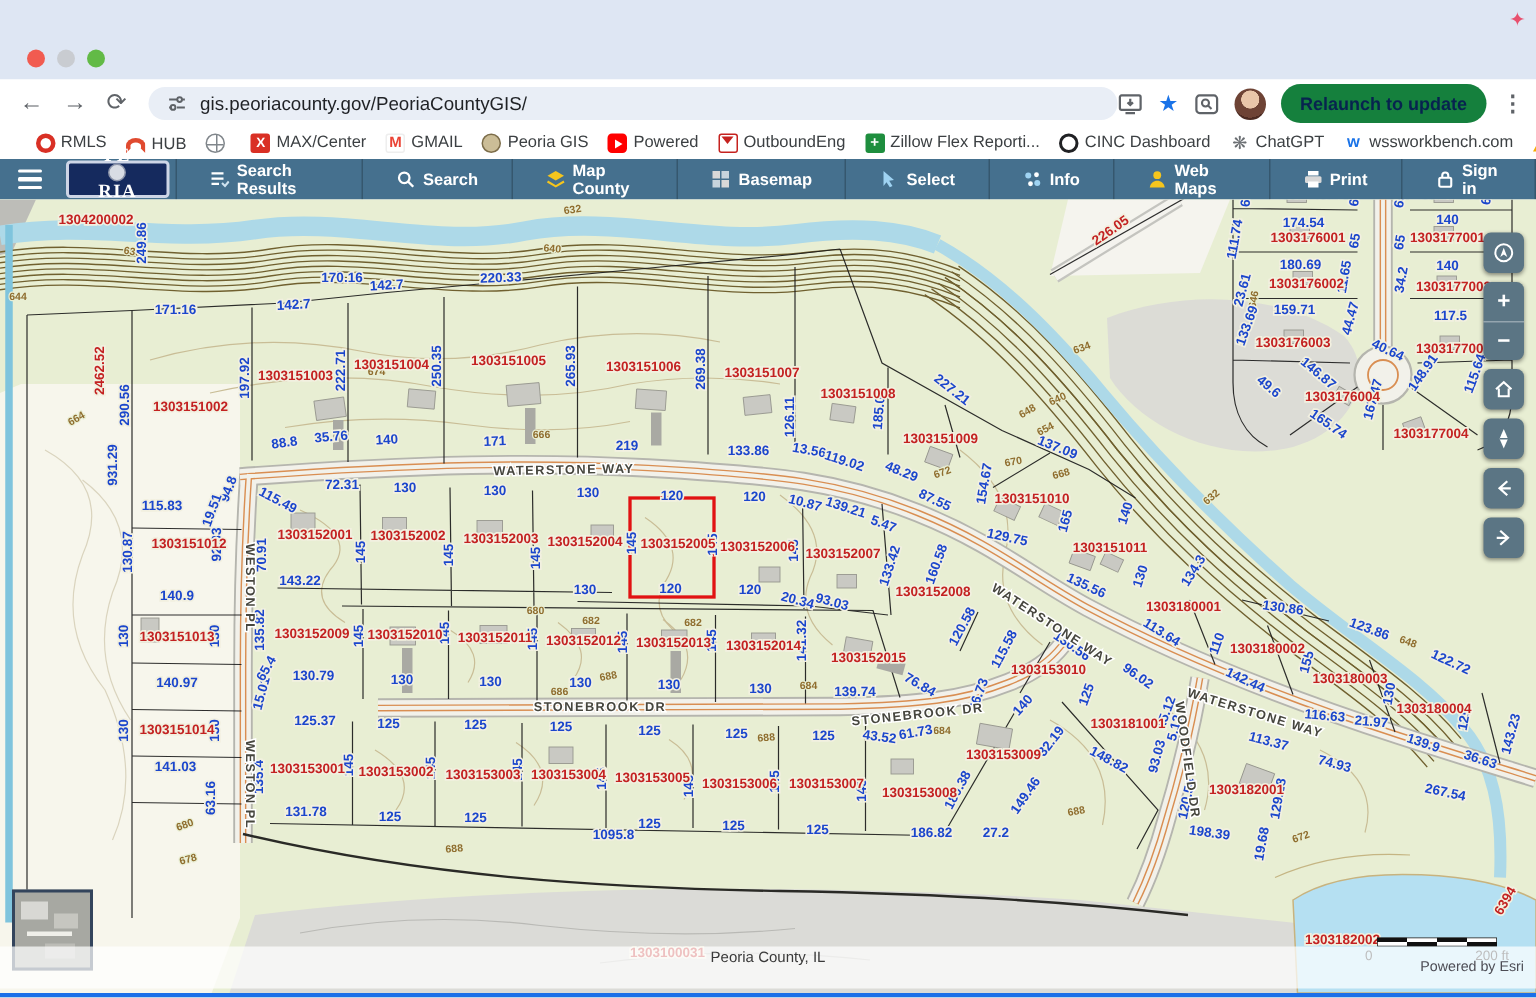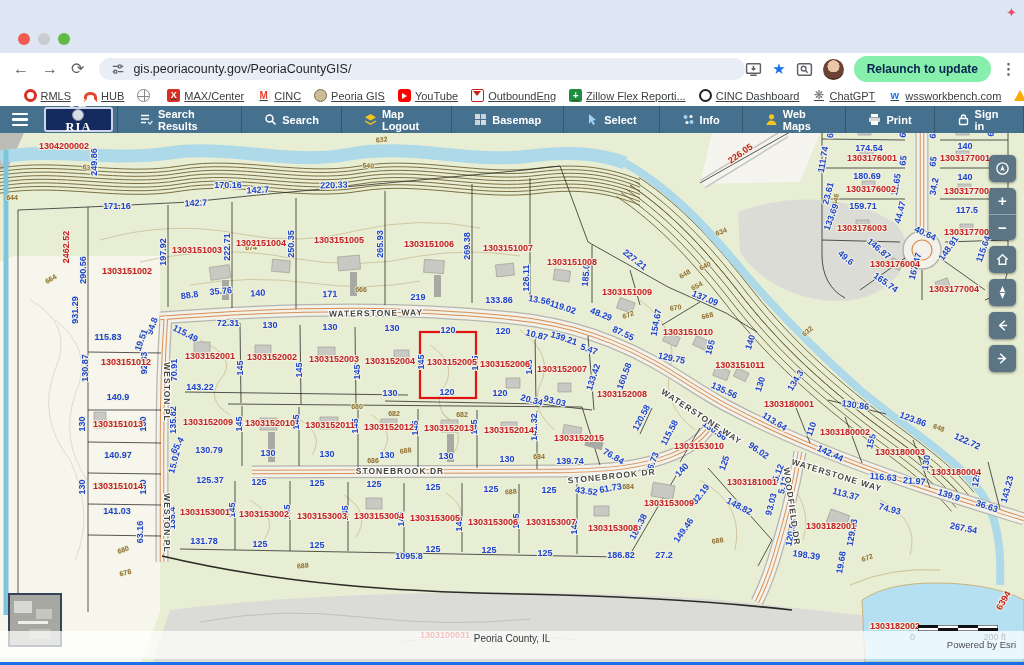--- a/index.html
+++ b/index.html
@@ -26,26 +26,26 @@
   .newtab{display:flex;align-items:center;padding:0 10px;font-size:17px;color:#44474d;}
   .navbar{position:absolute;top:53px;left:0;right:0;height:32px;background:#fff;display:flex;align-items:center;}
   .nbtn{color:#5f6368;font-size:16px;margin-left:13px;line-height:16px;}
   .urlbar{margin-left:15px;width:675px;height:22px;background:#e9eef6;border-radius:13px;
       display:flex;align-items:center;gap:8px;padding:0 12px;box-sizing:border-box;}
   .url{font-size:12.5px;color:#1f2125;}
   .nav-right{display:flex;align-items:center;margin-left:auto;margin-right:8px;gap:10px;}
   .star{color:#1a73e8;font-size:15px;}
   .avatar{width:21px;height:21px;border-radius:50%;
       background:radial-gradient(circle at 50% 35%,#e9c6a9 0 34%,#6e4335 36% 70%,#4c2b22 0);}
-  .relaunch{background:#86efac;color:#07234f;font-size:12px;font-weight:bold;
+  .relaunch{background:#15803d;color:#07234f;font-size:12px;font-weight:bold;
       padding:6px 13px;border-radius:15px;white-space:nowrap;}
   .kebab{color:#5f6368;font-size:15px;font-weight:bold;}
   .bookmarks{position:absolute;top:85px;left:0;right:0;height:21px;background:#fff;
       border-bottom:1px solid #e4e6e9;display:flex;align-items:center;font-size:11px;color:#3c4043;}
-  .bm{display:flex;align-items:flex-end;gap:4px;margin:0 6.5px;white-space:nowrap;text-decoration:underline;}
+  .bm{display:flex;align-items:flex-start;gap:4px;margin:0 6.5px;white-space:nowrap;}
   .bm-div{width:1px;height:13px;background:#d4d6d9;margin:0 4px;}
   .bi{width:13px;height:13px;flex:none;display:inline-block;position:relative;border-radius:2px;}
   .i-rmls{border:3px solid #d93025;border-radius:50%;box-sizing:border-box;}
   .i-hub{border:3px solid #e04a2f;border-bottom-color:transparent;border-radius:50% 50% 0 0;box-sizing:border-box;height:10px;margin-top:2px;}
   .i-globe{border:1.5px solid #80868b;border-radius:50%;box-sizing:border-box;}
   .i-globe:before{content:"";position:absolute;left:50%;top:0;bottom:0;width:1px;background:#80868b;}
   .i-globe:after{content:"";position:absolute;top:50%;left:0;right:0;height:1px;background:#80868b;}
   .i-max{background:#d93025;color:#fff;font-weight:bold;font-size:9px;text-align:center;line-height:13px;}
   .i-gmail{background:#fff;border:1px solid #eee;color:#ea4335;font-weight:bold;font-size:10px;text-align:center;line-height:12px;box-sizing:border-box;}
   .i-seal{background:#cbbd97;border-radius:50%;border:1px solid #7c6d4a;box-sizing:border-box;}
@@ -181,29 +181,29 @@
   <span class="bm">
       <span class="bi i-globe"></span>
       <span></span>
     </span>
   <span class="bm">
       <span class="bi i-max">X</span>
       <span>MAX/Center</span>
     </span>
   <span class="bm">
       <span class="bi i-gmail">M</span>
-      <span>CINC</span>
+      <span>GMAIL</span>
     </span>
   <span class="bm">
       <span class="bi i-seal"></span>
       <span>Peoria GIS</span>
     </span>
   <span class="bm">
       <span class="bi i-yt"></span>
-      <span>YouTube</span>
+      <span>Powered</span>
     </span>
   <span class="bm">
       <span class="bi i-obe"></span>
       <span>OutboundEng</span>
     </span>
   <span class="bm">
       <span class="bi i-zil">+</span>
       <span>Zillow Flex Reporti...</span>
     </span>
   <span class="bm">
@@ -252,21 +252,21 @@
         <circle cx="5.5" cy="5.5" r="3.5" fill="none" stroke="#fff" stroke-width="1.5"></circle>
         <path d="M8 8l3.5 3.5" stroke="#fff" stroke-width="1.6"></path>
       </svg>
     <span>Search</span>
   </div>
   <div class="gbtn">
     <svg class="gic" viewBox="0 0 13 13">
         <path d="M6.5 1L12 4.2 6.5 7.4 1 4.2z" fill="#f5c51d"></path>
         <path d="M1 8l5.5 3.2L12 8" fill="none" stroke="#f5c51d" stroke-width="1.4"></path>
       </svg>
-    <span>Map Logout</span>
+    <span>Map County</span>
   </div>
   <div class="gbtn">
     <svg class="gic" viewBox="0 0 13 13">
         <rect x="1" y="1" width="5" height="5" fill="#d8d8d8"></rect>
         <rect x="7" y="1" width="5" height="5" fill="#fff" opacity=".7"></rect>
         <rect x="1" y="7" width="5" height="5" fill="#fff" opacity=".7"></rect>
         <rect x="7" y="7" width="5" height="5" fill="#d8d8d8"></rect>
       </svg>
     <span>Basemap</span>
   </div>

